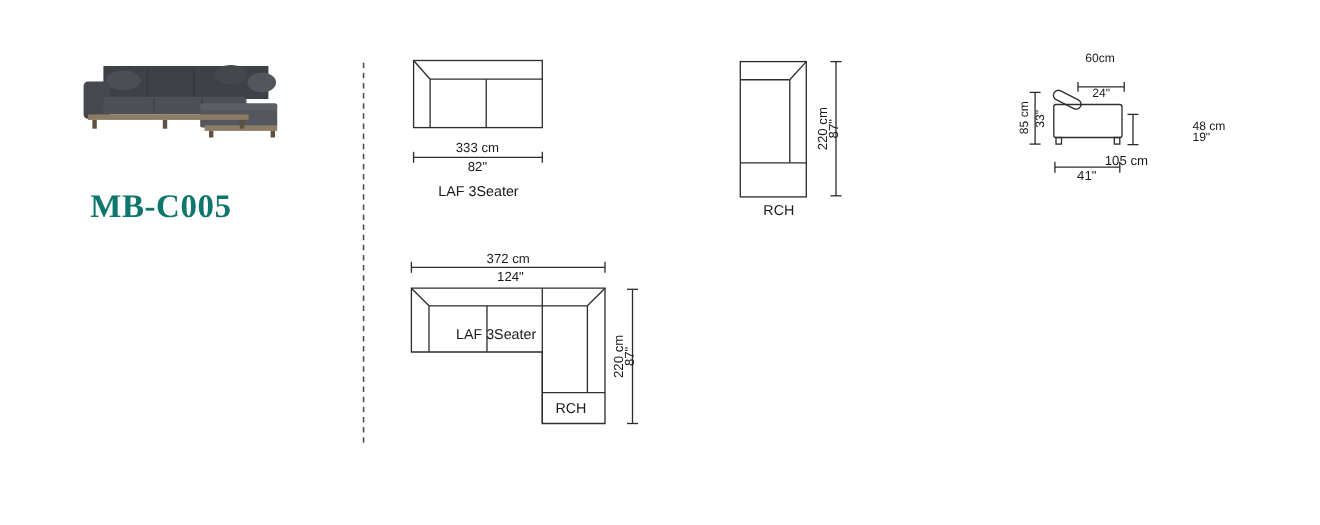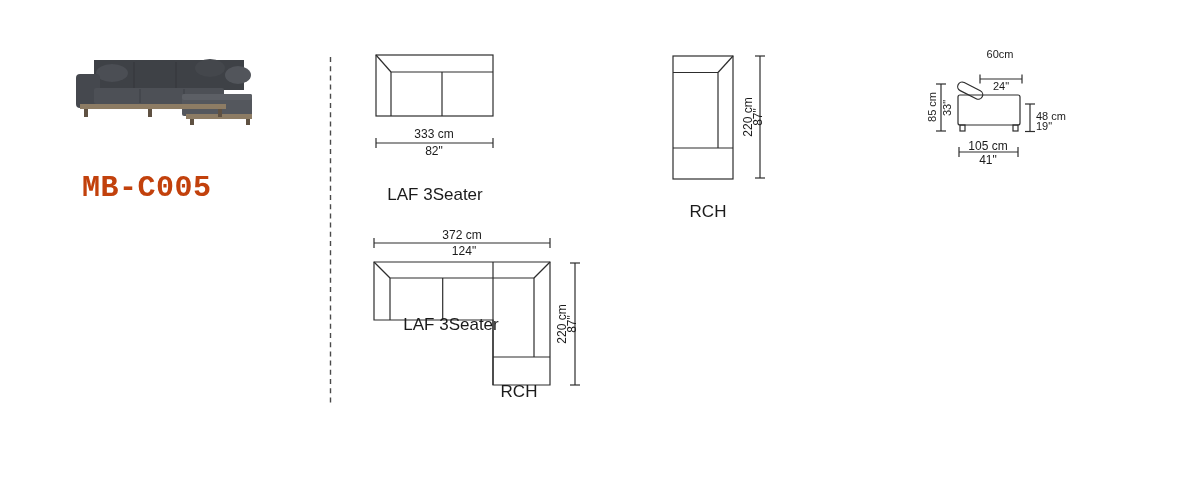--- a/index.html
+++ b/index.html
@@ -2,27 +2,27 @@
 <html><head>
 <meta charset="utf-8">
 <style>
   html,body{margin:0;padding:0;background:#ffffff;}
   #stage{position:relative;width:1200px;height:477px;background:#ffffff;overflow:hidden;
          font-family:"Liberation Sans","DejaVu Sans",sans-serif;}
   #linework{position:absolute;left:0;top:0;}
   .lbl{position:absolute;transform:translate(-50%,-50%);white-space:nowrap;color:#1b1b1b;
        font-family:"Liberation Sans","DejaVu Sans",sans-serif;line-height:1;}
   .rot{transform:translate(-50%,-50%) rotate(-90deg);}
-  .lft{transform:translateY(-50%);} 
+  .lft{transform:translateY(-50%);margin-left:48px;} 
   .t11{font-size:11px;}
   .t12{font-size:12px;}
-  .t13{font-size:17px;margin-top:20px;}
+  .t13{font-size:13px;}
   .model-title{position:absolute;left:82px;top:171px;font-size:30px;font-weight:800;
-       color:#c2410c;letter-spacing:0.5px;white-space:nowrap;
-       font-family:Liberation Mono, monospace;}
+       color:#0f766e;letter-spacing:0.5px;white-space:nowrap;
+       font-family:Liberation Serif, serif;}
 </style>
 </head>
 <body>
 
 <div id="stage">
 
   <svg id="linework" width="1200" height="477" viewBox="0 0 1200 477">
     <g stroke="#2d2d2d" stroke-width="1.2" fill="none">
 
       <g>
@@ -139,21 +139,21 @@
   <div class="lbl rot t12" style="left:748px;top:117px">220 cm</div>
   <div class="lbl rot t12" style="left:758px;top:117px">87"</div>
   <div class="lbl t13" style="left:708px;top:191px">RCH</div>
 
   <div class="lbl t11" style="left:1000px;top:54px">60cm</div>
   <div class="lbl t11" style="left:1001px;top:86px">24"</div>
   <div class="lbl rot t11" style="left:932px;top:107px">85 cm</div>
   <div class="lbl rot t11" style="left:947px;top:108px">33"</div>
   <div class="lbl lft t11" style="left:1036px;top:116px">48 cm</div>
   <div class="lbl lft t11" style="left:1036px;top:126px">19"</div>
-  <div class="lbl t12" style="left:988px;top:146px">105 cm</div>
+  <div class="lbl t12" style="left:1024px;top:146px">105 cm</div>
   <div class="lbl t12" style="left:988px;top:160px">41"</div>
 
   <div class="lbl t12" style="left:462px;top:235px">372 cm</div>
   <div class="lbl t12" style="left:464px;top:251px">124"</div>
   <div class="lbl t13" style="left:451px;top:304px">LAF 3Seater</div>
   <div class="lbl t13" style="left:519px;top:371px">RCH</div>
   <div class="lbl rot t12" style="left:562px;top:324px">220 cm</div>
   <div class="lbl rot t12" style="left:572px;top:324px">87"</div>
 
 </div>

